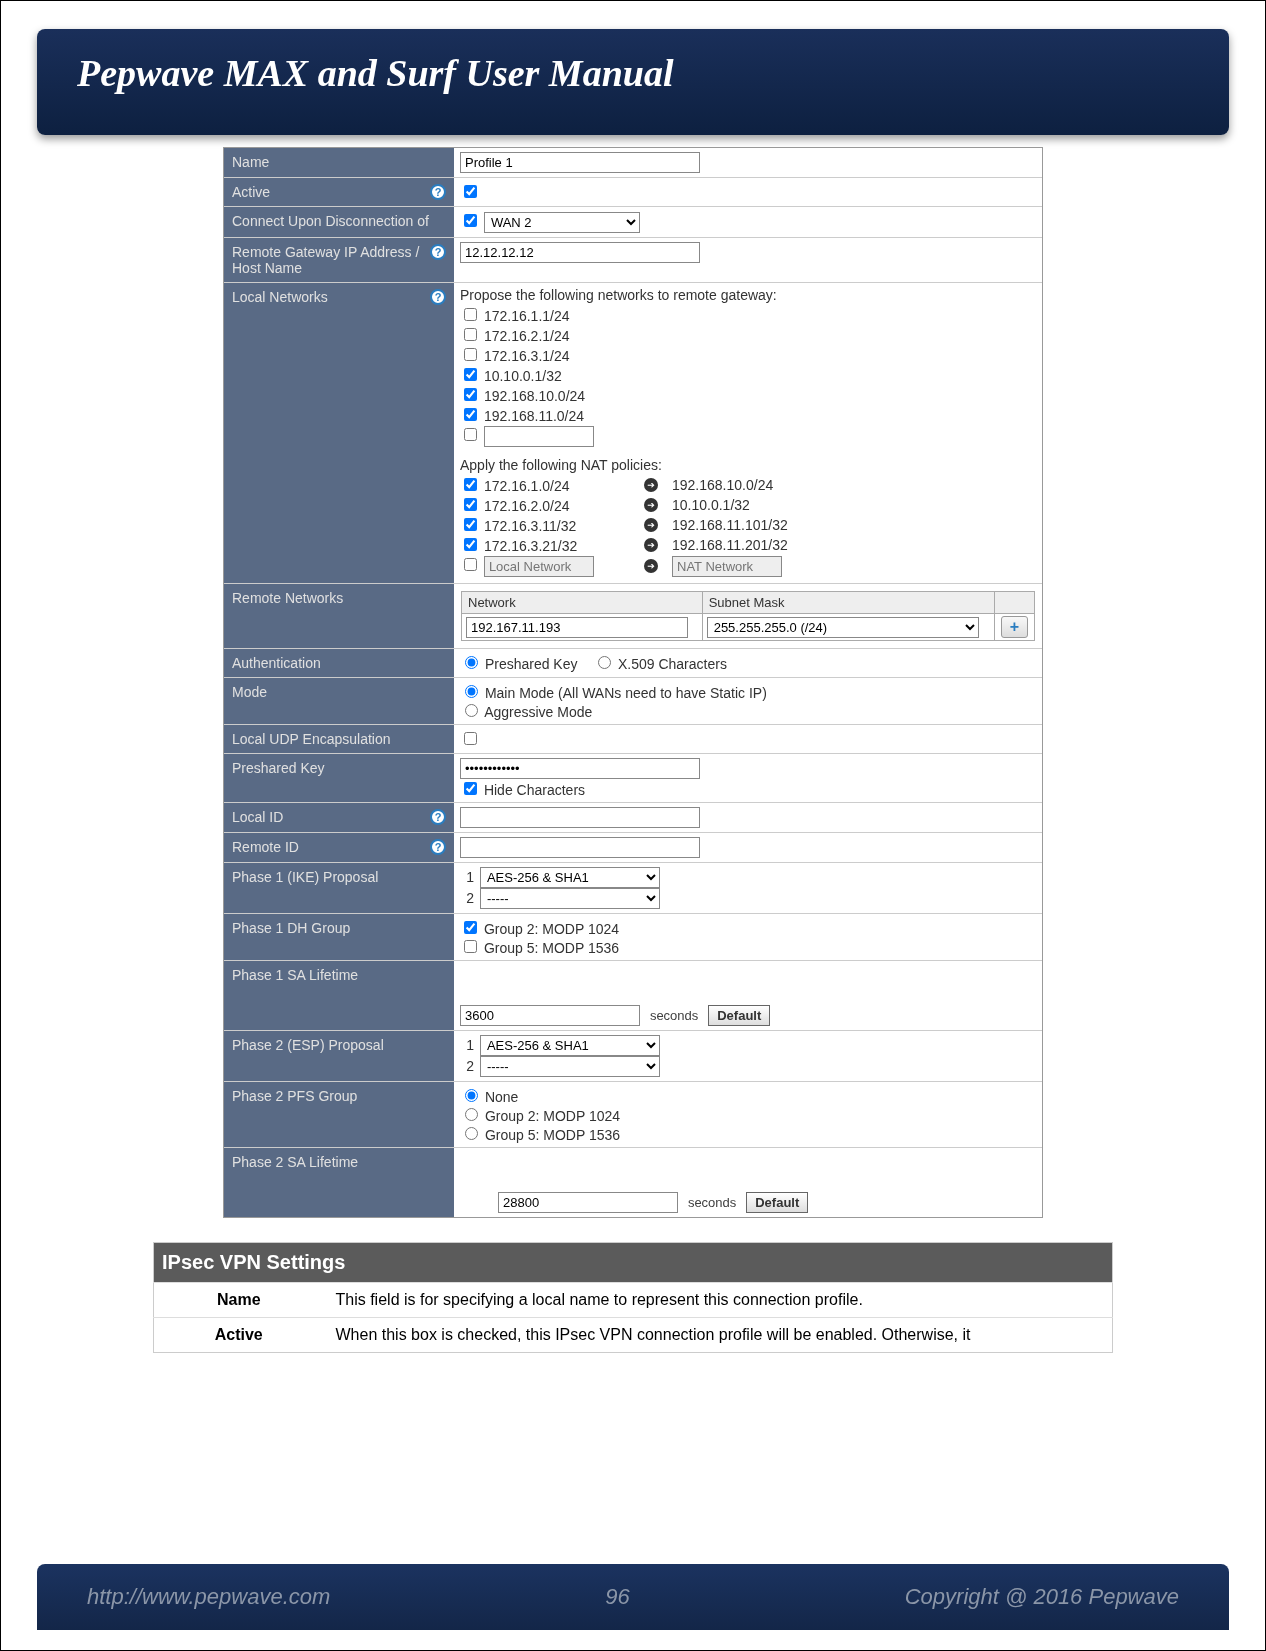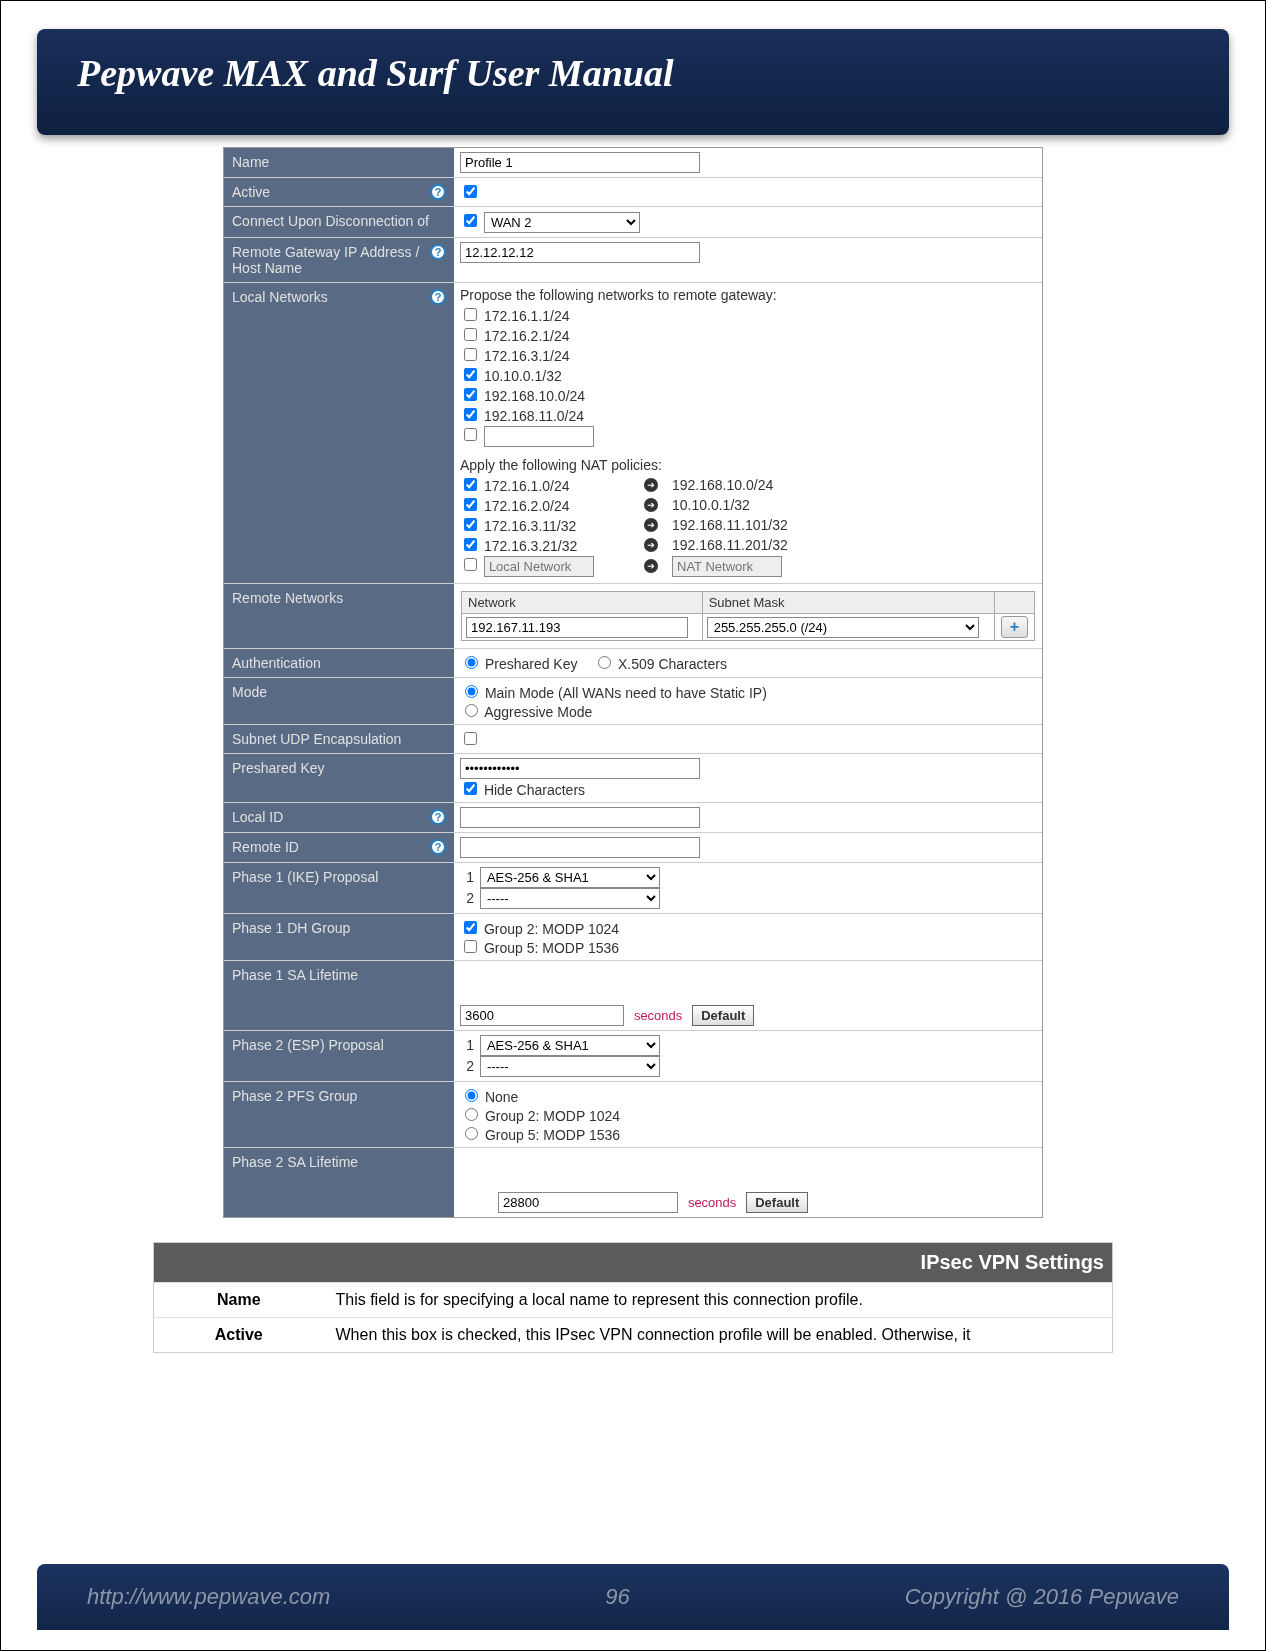--- a/index.html
+++ b/index.html
@@ -126,35 +126,35 @@
   }
   .default-btn {
     display:inline-block;
     background: linear-gradient(#fff,#ddd);
     border: 1px solid #666;
     padding: 2px 8px;
     font-weight: bold;
     font-size: 13px;
     margin-top: 40px;
   }
-  .unit { margin: 0 6px; color:#be185d; font-size:13px; }
+  .unit { margin: 0 6px; color:#404040; font-size:13px; }
   .phase-num { display:inline-block; width: 14px; text-align:right; margin-right:2px; }
   .settings-table {
     width: 960px;
     margin: 24px auto 0;
     border: 1px solid #ccc;
     border-collapse: collapse;
     font-size: 16px;
   }
   .settings-table th.header {
     background: #5b5b5b;
     color: #fff;
     font-size: 20px;
     padding: 8px;
-    text-align: right;
+    text-align: left;
   }
   .settings-table td { padding: 8px 12px; border-top: 1px solid #ddd; }
   .field-name { font-weight: bold; text-align: center; width: 170px; }
   .footer-banner {
     position: absolute;
     left: 36px; right: 36px;
     bottom: 20px;
     background: linear-gradient(#1b3360, #132648);
     border-radius: 8px 8px 0 0;
     padding: 20px 50px;
@@ -304,21 +304,21 @@
           <span class="lbl">Mode</span>
         </div>
       <div class="value-cell">
         <div><label><input type="radio" name="mode" checked="" style=""> <span>Main Mode (All WANs need to have Static IP)</span></label></div>
         <div><label><input type="radio" name="mode" style=""> <span>Aggressive Mode</span></label></div>
       </div>
     </div>
 
     <div class="row">
       <div class="label-cell">
-          <span class="lbl">Subnet UDP Encapsulation</span>
+          <span class="lbl">Local UDP Encapsulation</span>
         </div>
       <div class="value-cell"><input type="checkbox" style=""></div>
     </div>
 
     <div class="row">
       <div class="label-cell">
           <span class="lbl">Preshared Key</span>
         </div>
       <div class="value-cell">
         <input type="password" style="width: 240px;" value="************"><br>
@@ -360,21 +360,21 @@
         <div><label><input type="checkbox" checked="" style=""> <span>Group 2: MODP 1024</span></label></div>
         <div><label><input type="checkbox" style=""> <span>Group 5: MODP 1536</span></label></div>
       </div>
     </div>
 
     <div class="row">
       <div class="label-cell">
           <span class="lbl">Phase 1 SA Lifetime</span>
         </div>
       <div class="value-cell">
-        <input type="text" style="width: 164px;" value="3600">
+        <input type="text" style="width: 180px;" value="3600">
         <span class="unit">seconds</span>
         <span class="default-btn">Default</span>
       </div>
     </div>
 
     <div class="row">
       <div class="label-cell">
           <span class="lbl">Phase 2 (ESP) Proposal</span>
         </div>
       <div class="value-cell">

